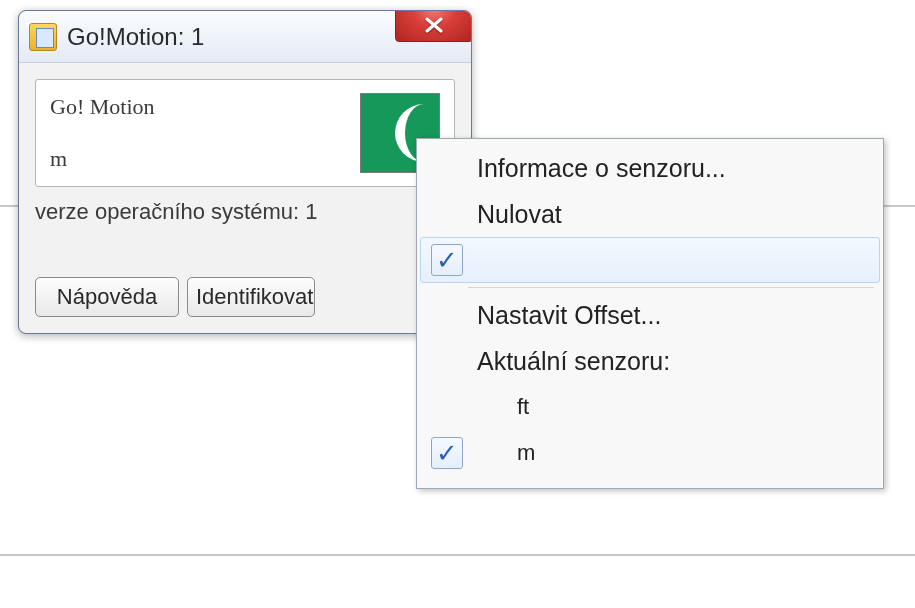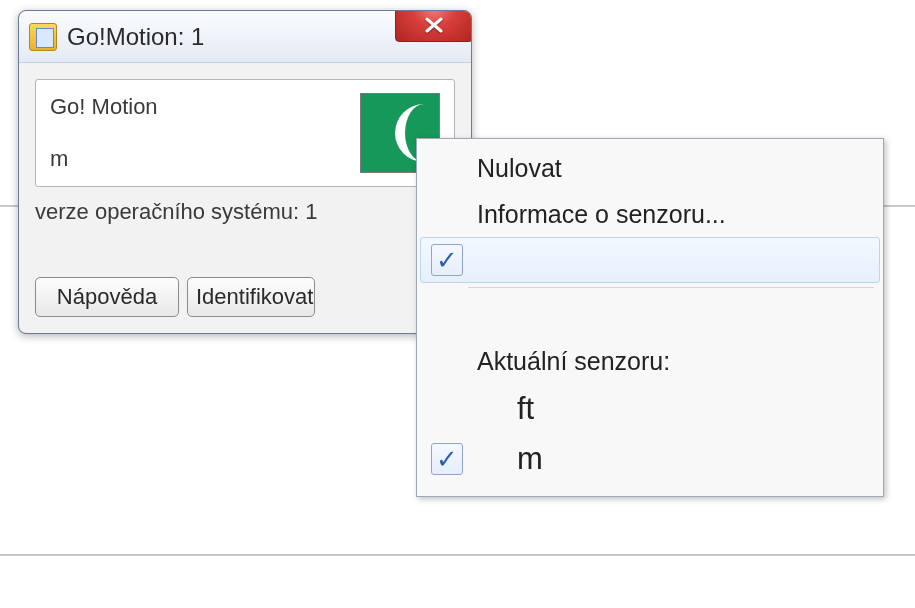--- a/index.html
+++ b/index.html
@@ -95,21 +95,21 @@
     .sensor-box {
       background: #ffffff;
       border: 1px solid #b5b5b5;
       border-radius: 3px;
       padding: 16px 14px;
       display: flex;
       align-items: center;
       position: relative;
       height: 108px;
     }
-    .sensor-text { flex: 1; }
+    .sensor-text { flex: 1; font-family: Liberation Serif, serif; }
     .sensor-name { color: #3a3a3a; margin-bottom: 26px; }
     .sensor-unit { color: #3a3a3a; }
     .sensor-icon {
       width: 80px;
       height: 80px;
       background: #15985a;
       border: 1px solid #7a7a7a;
       margin-left: 10px;
       position: relative;
       flex-shrink: 0;
@@ -194,21 +194,21 @@
     .check-mark {
       color: #2a5db8;
       font-size: 26px;
       line-height: 1;
     }
     .menu-label {
       margin-left: 10px;
     }
     .menu-sub {
       padding-left: 90px;
-      font-size: 31px;
+      font-size: 22px;
       color: #222;
     }
     .menu-sep {
       height: 1px;
       background: #d6d6d6;
       margin: 4px 6px 4px 48px;
     }
   </style>
 </head>
 <body>
@@ -238,36 +238,37 @@
     <div class="btn-row">
       <button class="btn help">Nápověda</button>
       <button class="btn identify">Identifikovat</button>
     </div>
   </div>
 </div>
 
 <div class="context-menu">
   <div class="menu-item">
     <span class="check-col"></span>
+    <span class="menu-label">Informace o senzoru...</span>
+  </div>
+  <div class="menu-item">
+    <span class="check-col"></span>
     <span class="menu-label">Nulovat</span>
-  </div>
-  <div class="menu-item">
-    <span class="check-col"></span>
-    <span class="menu-label">Informace o senzoru...</span>
   </div>
   <div class="menu-item hover">
     <span class="check-col">
       <span class="check-box">
         <span class="check-mark">✓</span>
       </span>
     </span>
   </div>
   <div class="menu-sep"></div>
   <div class="menu-item">
     <span class="check-col"></span>
+    <span class="menu-label">Nastavit Offset...</span>
   </div>
   <div class="menu-item">
     <span class="check-col"></span>
     <span class="menu-label">Aktuální senzoru:</span>
   </div>
   <div class="menu-item">
     <span class="check-col"></span>
     <span class="menu-label menu-sub" style="padding-left:40px">ft</span>
   </div>
   <div class="menu-item">

